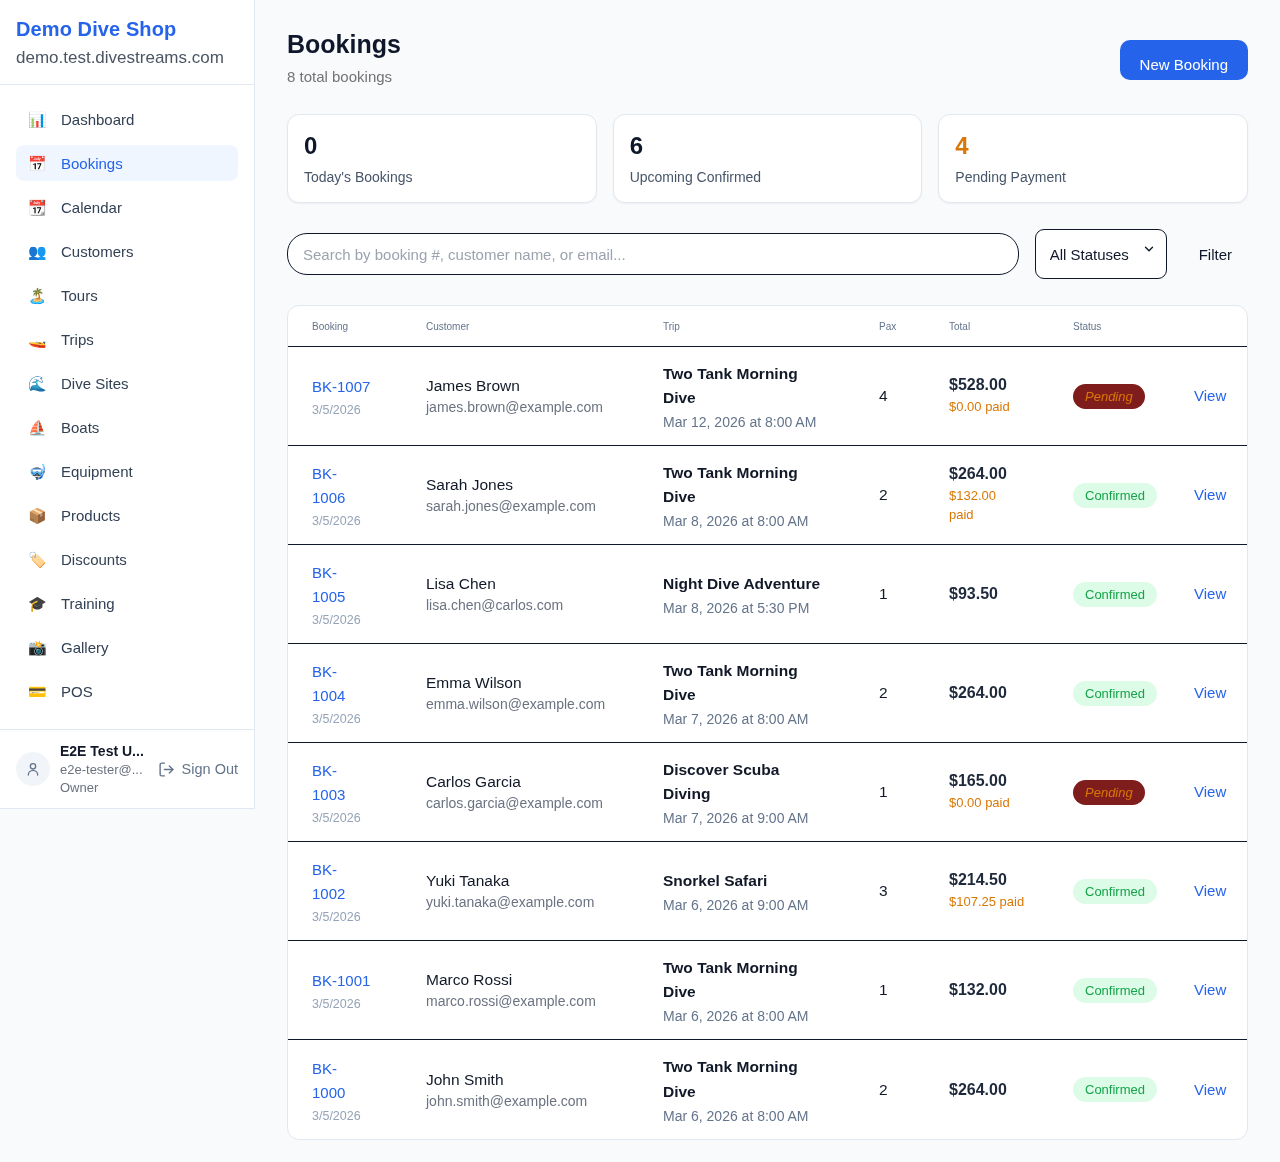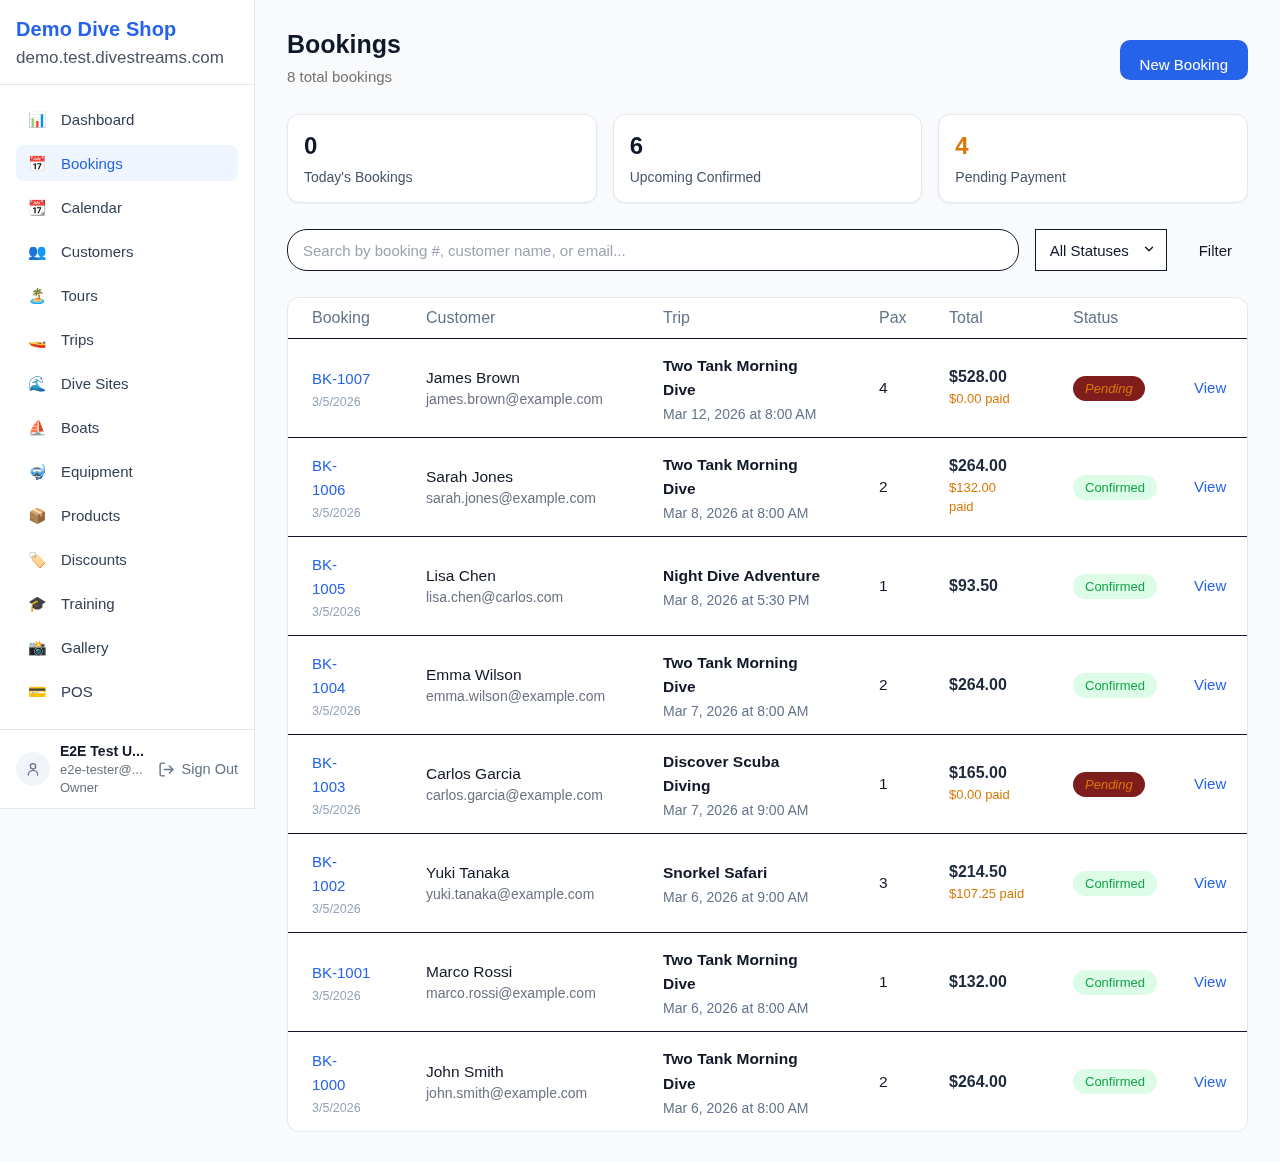--- a/index.html
+++ b/index.html
@@ -73,41 +73,41 @@
   .filter-row { display:flex; align-items:center; gap:16px; margin-top:26px; }
   .search-input {
     flex:1; height:42px; background:#fff; color:#0f172a;
     border:1px solid #0f172a; border-radius:20px;
     padding:0 15px; font-size:15px; font-family:inherit;
   }
   .search-input::placeholder { color:#9ca3af; }
   .select-wrap { position:relative; }
   .status-select {
     appearance:none; -webkit-appearance:none;
-    height:42px; background:#fff; color:#0f172a;
-    border:1px solid #0f172a; border-radius:0;
+    height:50px; background:#fff; color:#0f172a;
+    border:1px solid #0f172a; border-radius:9px;
     padding:0 36px 0 14px; font-size:15px; font-family:inherit; cursor:pointer;
   }
   .select-chevron { position:absolute; right:11px; top:13px; pointer-events:none; }
   .filter-btn {
     background:none; border:none; color:#0f172a; cursor:pointer;
     font-size:15px; font-family:inherit; padding:0 16px;
   }
 
   
   .table-card {
     margin-top:26px; background:#fff;
     border:1px solid #e2e8f0; border-radius:12px; overflow:hidden;
   }
   .thead, .trow {
     display:grid;
     grid-template-columns:90px 213px 192px 46px 100px 97px 1fr;
     column-gap:24px; align-items:center; padding:0 24px;
   }
-  .thead { height:41px; color:#64748b; font-size:16px; border-bottom:1px solid #0f172a; }
+  .thead { height:41px; color:#64748b; font-size:10px; border-bottom:1px solid #0f172a; }
   .trow { min-height:99px; padding:14px 24px; border-bottom:1px solid #0f172a; }
   .trow:last-child { border-bottom:none; }
 
   .bk-id { color:#2563eb; font-size:15px; font-weight:500; line-height:1.6; white-space:pre-line; cursor:pointer; text-decoration:none; display:inline-block; }
   .bk-date { color:#94a3b8; font-size:12.5px; margin-top:4px; }
   .cust-name { color:#111827; font-size:15.5px; }
   .cust-email { color:#6b7280; font-size:14px; margin-top:4px; }
   .trip-name { color:#111827; font-size:15.5px; font-weight:600; line-height:1.55; white-space:pre-line; }
   .trip-date { color:#64748b; font-size:14px; margin-top:4px; }
   .pax-val { font-size:15.5px; color:#111827; }

